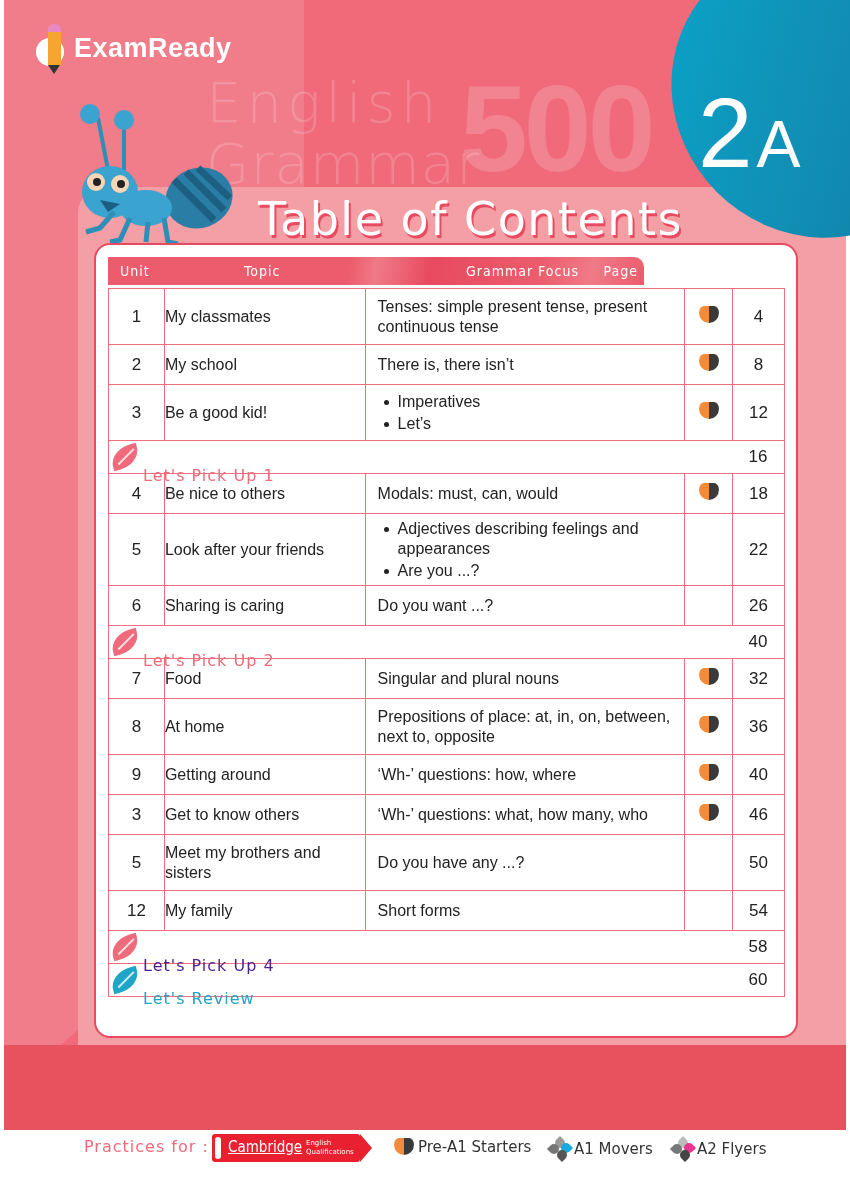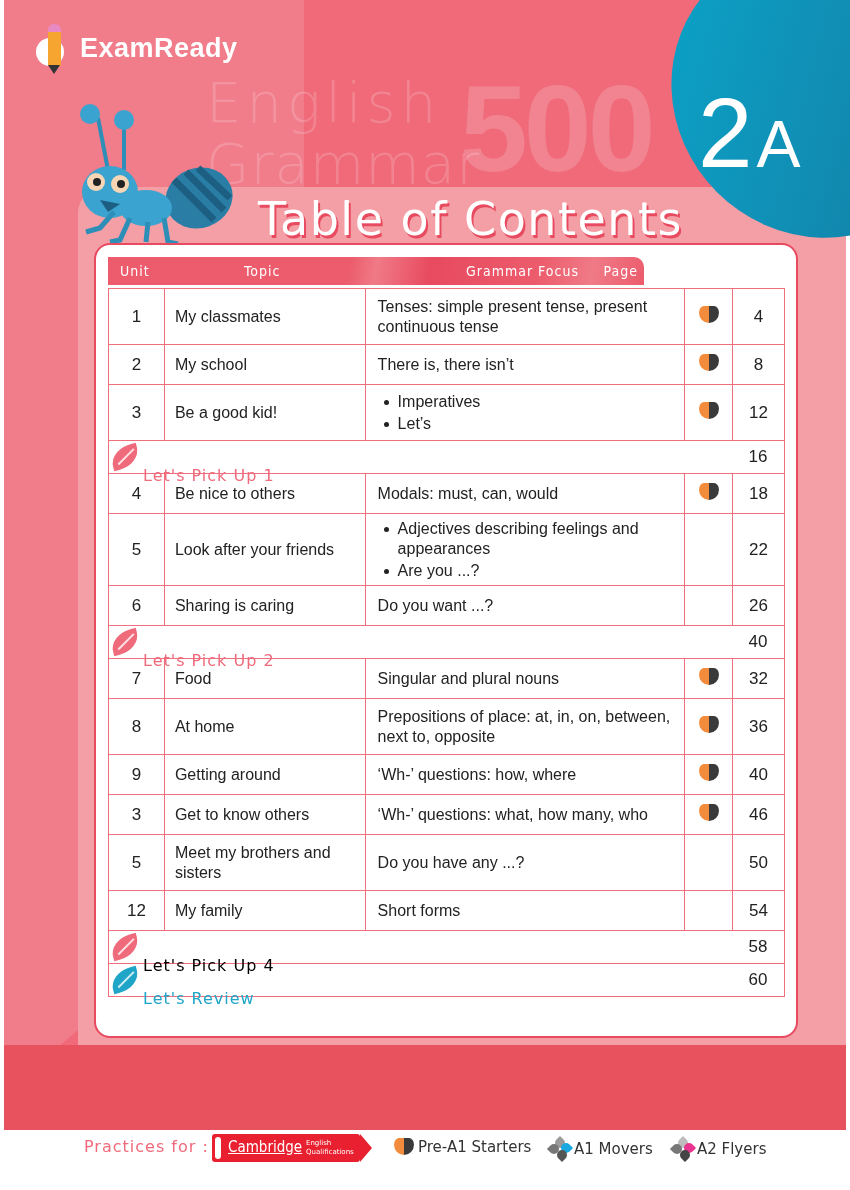--- a/index.html
+++ b/index.html
@@ -22,21 +22,21 @@
 
   .logo { position: absolute; left: 36px; top: 28px; display: flex; align-items: center; }
   .logo-mark { width: 36px; height: 40px; position: relative; }
   .logo-blob { position: absolute; left: 0; top: 10px; width: 28px; height: 28px; border-radius: 50%; background: #fff; }
   .logo-pencil {
     position: absolute; left: 12px; top: 2px; width: 13px; height: 36px;
     background: #f6a531; border-radius: 4px 4px 0 0;
   }
   .logo-pencil::before { content: ""; position: absolute; left: 0; top: -6px; width: 13px; height: 8px; background: #e989c3; border-radius: 6px 6px 0 0; }
   .logo-pencil::after { content: ""; position: absolute; left: 0; bottom: -8px; border-left: 6.5px solid transparent; border-right: 6.5px solid transparent; border-top: 9px solid #333; }
-  .logo-text { font-family: "Liberation Sans", sans-serif; font-weight: bold; font-size: 27px; color: #fff; letter-spacing: 0.5px; margin-left: 8px; }
+  .logo-text { font-family: "Liberation Sans", sans-serif; font-weight: bold; font-size: 27px; color: #fff; letter-spacing: 0.5px; margin-left: 2px; }
 
   .title-english, .title-grammar {
     position: absolute; left: 206px; font-family: "DejaVu Sans", sans-serif; font-weight: 200;
     font-size: 56px; color: rgba(255,255,255,0.18); letter-spacing: 5px; line-height: 1;
   }
   .title-english { top: 75px; }
   .title-grammar { top: 136px; letter-spacing: 1px; }
   .title-500 {
     position: absolute; left: 460px; top: 68px; font-family: "Liberation Sans", sans-serif;
     font-weight: bold; font-size: 122px; color: rgba(255,255,255,0.18); line-height: 1; letter-spacing: -4px;
@@ -70,21 +70,21 @@
   }
   .thead span { position: absolute; top: 6px; }
   .th-unit { left: 12px; } .th-topic { left: 136px; } .th-focus { left: 358px; } .th-page { right: 6px; }
 
   table.toc {
     position: absolute; left: 108px; top: 288px; width: 677px; border-collapse: collapse;
     font-family: "Liberation Sans", sans-serif; font-size: 16px; color: #222;
   }
   table.toc td { border: 1.5px solid #ef6f7d; vertical-align: middle; }
   td.c-unit { width: 56px; text-align: center; font-size: 17px; }
-  td.c-topic { width: 201px; padding-left: 10px; line-height: 20px; }
+  td.c-topic { width: 201px; line-height: 20px; }
   td.c-focus { width: 320px; padding: 0 12px; line-height: 20px; }
   td.c-level { width: 48px; text-align: center; }
   td.c-page { width: 52px; text-align: center; font-size: 17px; }
   ul.bullets { list-style: none; }
   ul.bullets li { position: relative; padding-left: 20px; line-height: 20px; margin: 2px 0; }
   ul.bullets li::before { content: ""; position: absolute; left: 6px; top: 8px; width: 5px; height: 5px; border-radius: 50%; background: #222; }
   tr.section td { padding: 0; }
   .sec-row { display: flex; align-items: center; height: 30px; }
   .leaf { width: 28px; height: 22px; margin-left: 2px; border-radius: 80% 0 80% 0; transform: rotate(-15deg); position: relative; }
   .leaf::after { content: ""; position: absolute; left: 4px; top: 10px; width: 22px; height: 1.5px; background: rgba(255,255,255,0.8); transform: rotate(-30deg); }
@@ -276,21 +276,21 @@
         <td class="c-unit">12</td>
         <td class="c-topic">My family</td>
         <td class="c-focus"><span>Short forms</span></td>
         <td class="c-level"></td>
         <td class="c-page">54</td>
       </tr>
       <tr class="section">
         <td colspan="5">
           <div class="sec-row" style="height:32px">
             <span class="leaf" style="background:#ef6a7b"></span>
-            <span class="sec-label" style="color:#000000">Let's Pick Up 4</span>
+            <span class="sec-label" style="color:#4c1d95">Let's Pick Up 4</span>
             <span class="sec-page">58</span>
           </div>
         </td>
       </tr>
       <tr class="section">
         <td colspan="5">
           <div class="sec-row" style="height:32px">
             <span class="leaf" style="background:#1ea5c8"></span>
             <span class="sec-label" style="color:#1ea5c8">Let's Review</span>
             <span class="sec-page">60</span>

